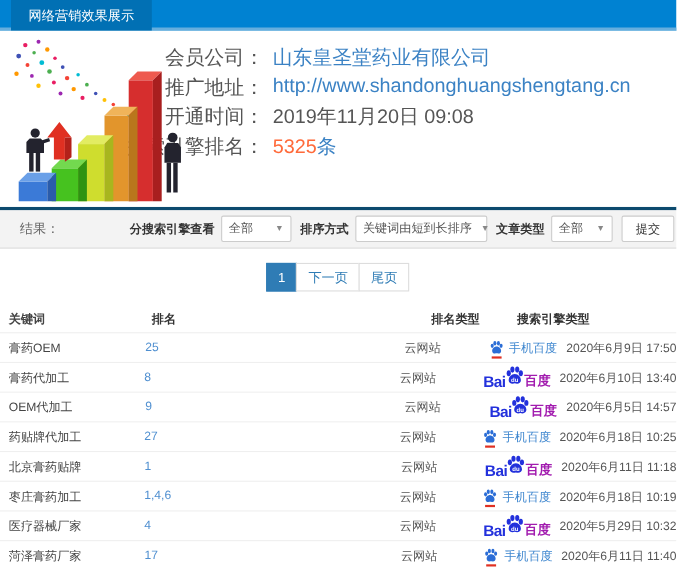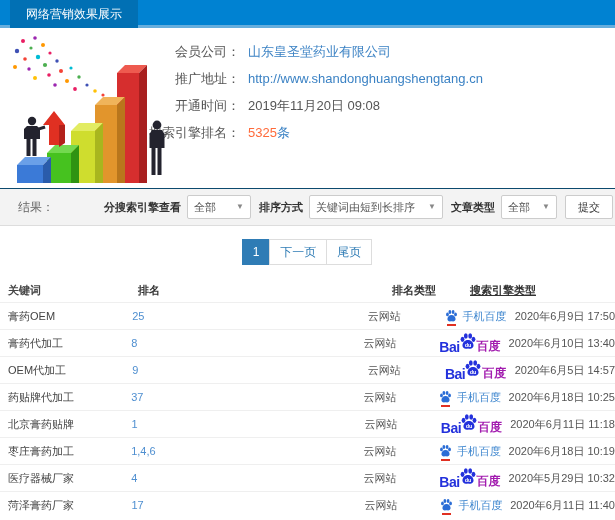--- a/index.html
+++ b/index.html
@@ -8,60 +8,60 @@
 
   
   .topbar { height:28px; background:#0082d2; border-bottom:3px solid #66aedd; }
   .topbar-tab { display:inline-block; margin-left:10px; padding:0 16px; height:28px;
     line-height:28px; background:#0170b4; color:#fff; font-size:12px; }
 
   
   .info-section { position:relative; height:160px; background:#fff; }
   .graphic { position:absolute; left:5px; top:5px; width:180px; height:150px; }
   .info-fields { margin-left:95px; padding-top:10px; }
-  .info-row { display:flex; align-items:center; height:27px; font-size:13px; }
+  .info-row { display:flex; align-items:center; height:27px; font-size:18px; }
   .info-label { width:145px; text-align:right; color:#555; }
   .info-value { margin-left:8px; color:#555; }
   .info-link { color:#3b82c4; text-decoration:none; cursor:pointer; }
   .hl-num { color:#ff6a3a; }
   .hl-suffix { color:#3b82c4; }
 
   
-  .filter-bar { height:38px; background:#f3f3f3; border-top:1px solid #0c4a6e;
+  .filter-bar { height:38px; background:#f3f3f3; border-top:3px solid #0c4a6e;
     border-bottom:1px solid #ddd; display:flex; align-items:center; font-size:11px; }
   .result-label { color:#666; padding-left:18px; font-size:12px; }
   .filter-spacer { flex:1; }
   .filter-label { font-weight:bold; color:#333; margin:0 6px 0 8px; white-space:nowrap; }
   .select { background:#fff; border:1px solid #ccc; border-radius:2px; height:24px;
     line-height:22px; padding:0 6px; color:#555; display:inline-flex; align-items:center;
     cursor:pointer; white-space:nowrap; }
   .select .caret { margin-left:auto; padding-left:8px; color:#888; font-size:8px; }
   .sel-engine { width:64px; }
-  .sel-sort { width:134px; }
+  .sel-sort { width:120px; }
   .sel-article { width:56px; }
   .submit-btn { background:#fff; border:1px solid #ccc; border-radius:2px; height:24px;
     padding:0 12px; margin:0 2px 0 8px; color:#333; font-size:11px; cursor:pointer; white-space:nowrap; }
 
   
   .pager-wrap { height:52px; display:flex; align-items:center; justify-content:center; }
   .page { display:inline-block; height:26px; line-height:24px; padding:0 10px; font-size:12px;
     border:1px solid #ddd; background:#fff; color:#2f7cb5; cursor:pointer; margin-left:-1px; }
   .page.active { background:#2f7cb5; border-color:#2f7cb5; color:#fff; cursor:default; }
 
   
   .thead, .trow { display:flex; align-items:center; width:615px; }
   .thead { height:24px; font-weight:bold; color:#333; font-size:11px; }
   .trow { height:27px; border-top:1px solid #efefef; font-size:11px; color:#555; }
   .c-kw { width:86px; padding-left:8px; color:#444; white-space:nowrap; }
   .c-rank { width:254px; padding-left:8px; color:#4f8fd0; white-space:nowrap;margin-left:44px; }
   .thead .c-rank { color:#333; }
   .c-type { width:78px; padding-left:8px; white-space:nowrap; }
   .c-engine { width:84px; padding-left:8px; display:flex; align-items:center;
     justify-content:center; overflow:visible; white-space:nowrap; }
-  .thead .c-engine { display:block;text-decoration:underline; }
+  .thead .c-engine { display:block; }
   .c-time { flex:1; padding-left:4px; white-space:nowrap; }
 
   
   .bd-logo { display:flex; align-items:flex-end; }
   .bd-bai { color:#2331dc; font-weight:bold; font-size:14px; letter-spacing:-0.5px; }
   .bd-cn { color:#a21caf; font-weight:bold; font-size:12px; }
   .paw-big { width:18px; height:19px; fill:#2331dc; margin:0 0 4px -1px; }
   .paw-sm { width:13px; height:14px; fill:#2b6dd6; display:block; }
   .mb-icon { position:relative; display:inline-block; margin-right:5px; }
   .mb-underline { position:absolute; left:2px; bottom:-3px; width:9px; height:2px; background:#e03022; }
@@ -274,21 +274,21 @@
                 <text x="12" y="21" text-anchor="middle" font-size="7.5" fill="#fff" font-weight="bold" font-family="Liberation Sans, sans-serif">du</text>
               </svg>
               <span class="bd-cn">百度</span>
             </span>
           </span>
     <span class="c-time">2020年6月5日 14:57</span>
   </div>
 
   <div class="trow">
     <span class="c-kw">药贴牌代加工</span>
-    <span class="c-rank">37</span>
+    <span class="c-rank">27</span>
     <span class="c-type">云网站</span>
     <span class="c-engine">
             <span class="mb-icon">
               <svg class="paw-sm" viewBox="0 0 24 26">
                 <ellipse cx="4.5" cy="10" rx="2.6" ry="3.6"></ellipse>
                 <ellipse cx="19.5" cy="10" rx="2.6" ry="3.6"></ellipse>
                 <ellipse cx="9" cy="5.5" rx="2.6" ry="3.8"></ellipse>
                 <ellipse cx="15" cy="5.5" rx="2.6" ry="3.8"></ellipse>
                 <path d="M12 11c-4.4 0-7.6 3.8-7.6 7.6 0 2.7 2.1 4.4 4.8 4.4 1.1 0 1.9-.4 2.8-.4 s1.7.4 2.8.4c2.7 0 4.8-1.7 4.8-4.4C19.6 14.8 16.4 11 12 11z"></path>
               </svg>

